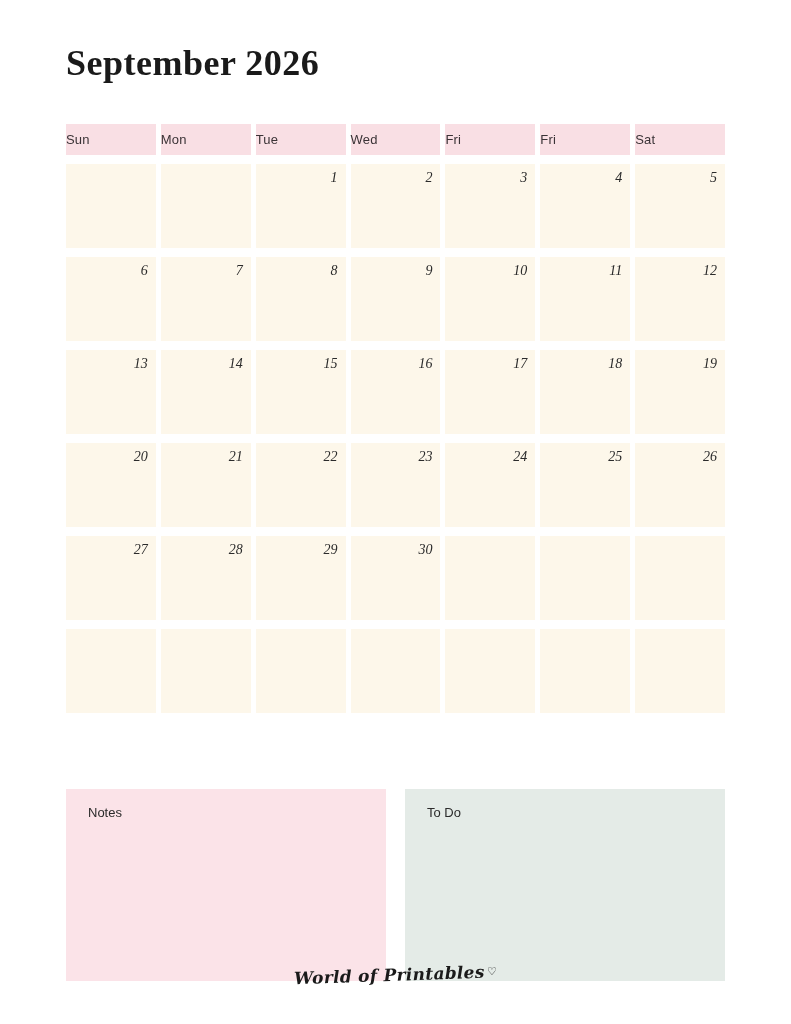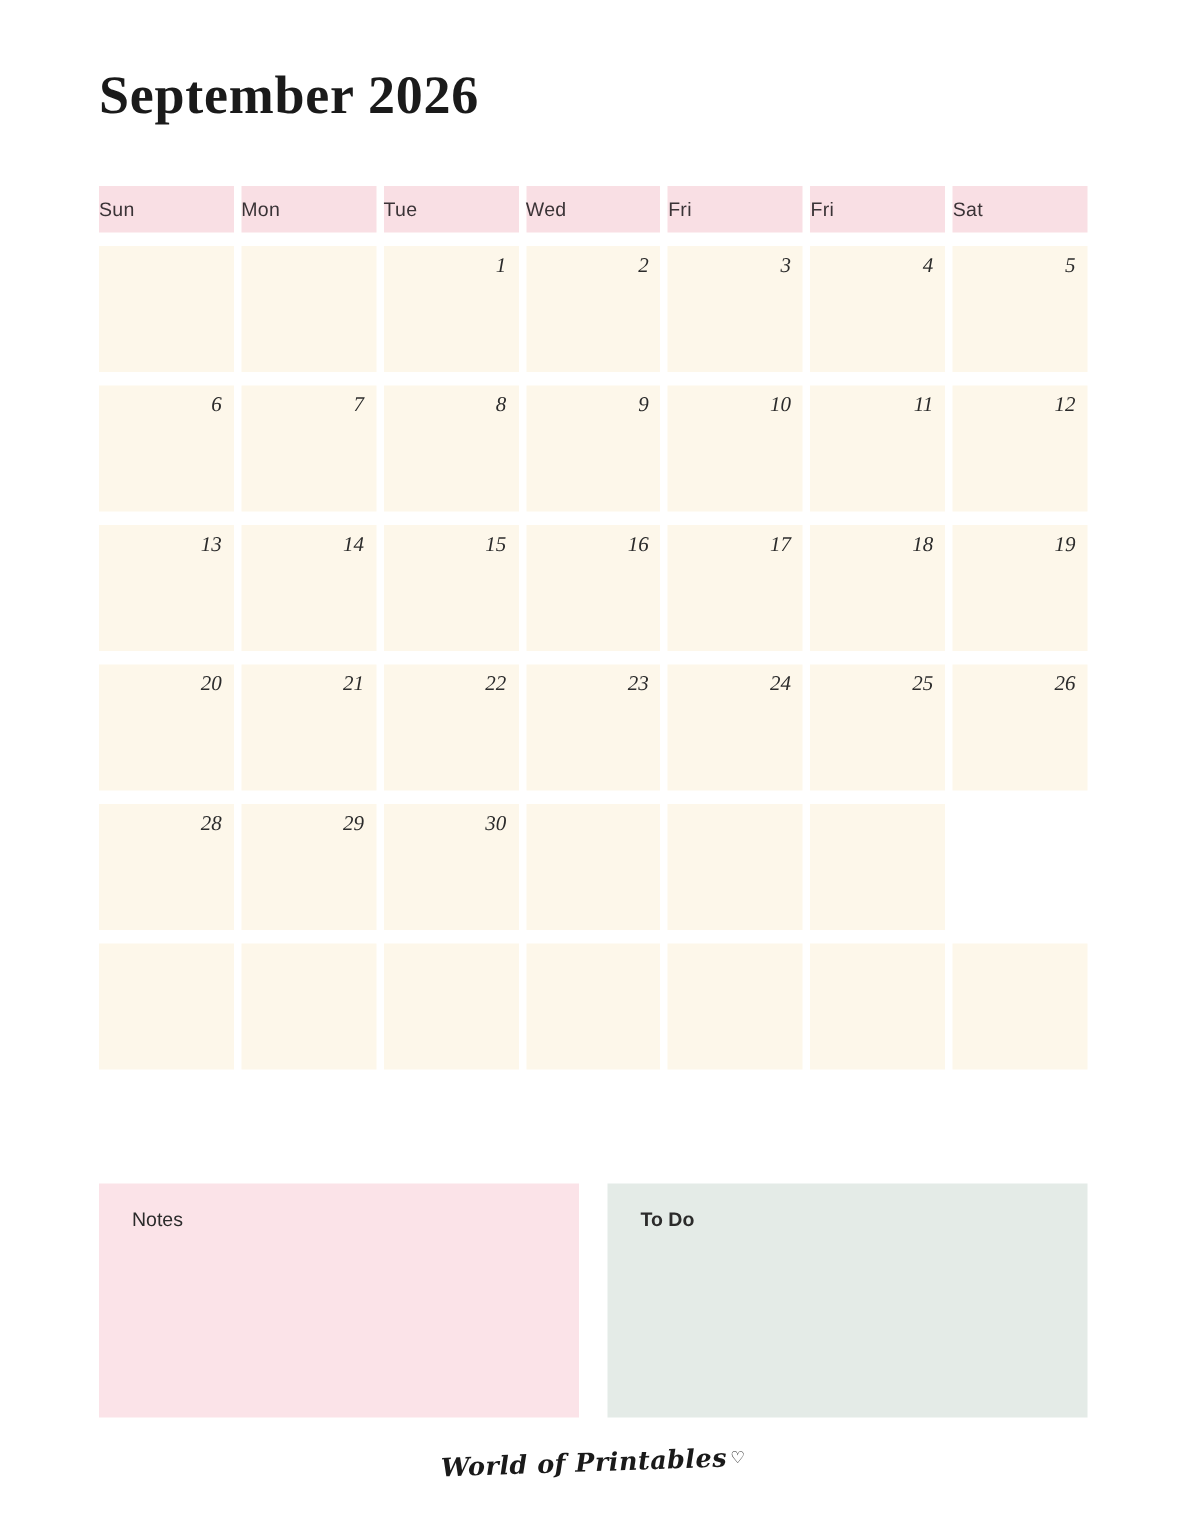--- a/index.html
+++ b/index.html
@@ -81,39 +81,38 @@
   
   .boxes {
     position: absolute;
     left: 66px;
     top: 789px;
     width: 659px;
     display: flex;
     justify-content: space-between;
   }
   .box {
-    height: 156px;
+    height: 192px;
     position: relative;
   }
   .box-label {
     position: absolute;
     left: 22px;
     top: 16px;
     font-size: 13px;
     color: #2b2b2b;
     font-family: "Liberation Sans", sans-serif;
   }
   .notes-box {
     width: 320px;
     background: #fbe3e8;
   }
   .todo-box {
     width: 320px;
     background: #e4ebe7;
-    font-weight: bold;
   }
 
   
   .footer {
     position: absolute;
     left: 0;
     right: 0;
     top: 965px;
     text-align: center;
   }
@@ -247,20 +246,23 @@
         <div class="cell">
             <span class="daynum">25</span>
           </div>
         <div class="cell">
             <span class="daynum">26</span>
           </div>
       </div>
 
       <div class="row">
         <div class="cell">
+            <span class="daynum">27</span>
+          </div>
+        <div class="cell">
             <span class="daynum">28</span>
           </div>
         <div class="cell">
             <span class="daynum">29</span>
           </div>
         <div class="cell">
             <span class="daynum">30</span>
           </div>
         <div class="cell">
             <span class="daynum"></span>

